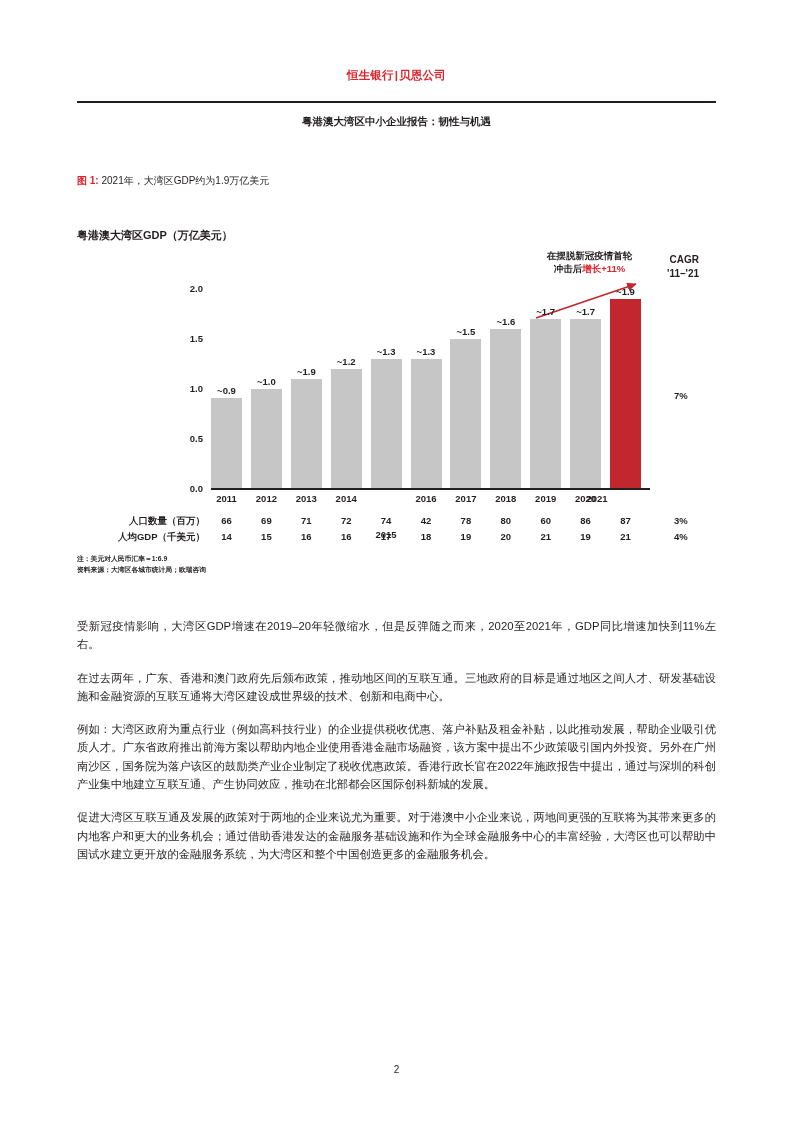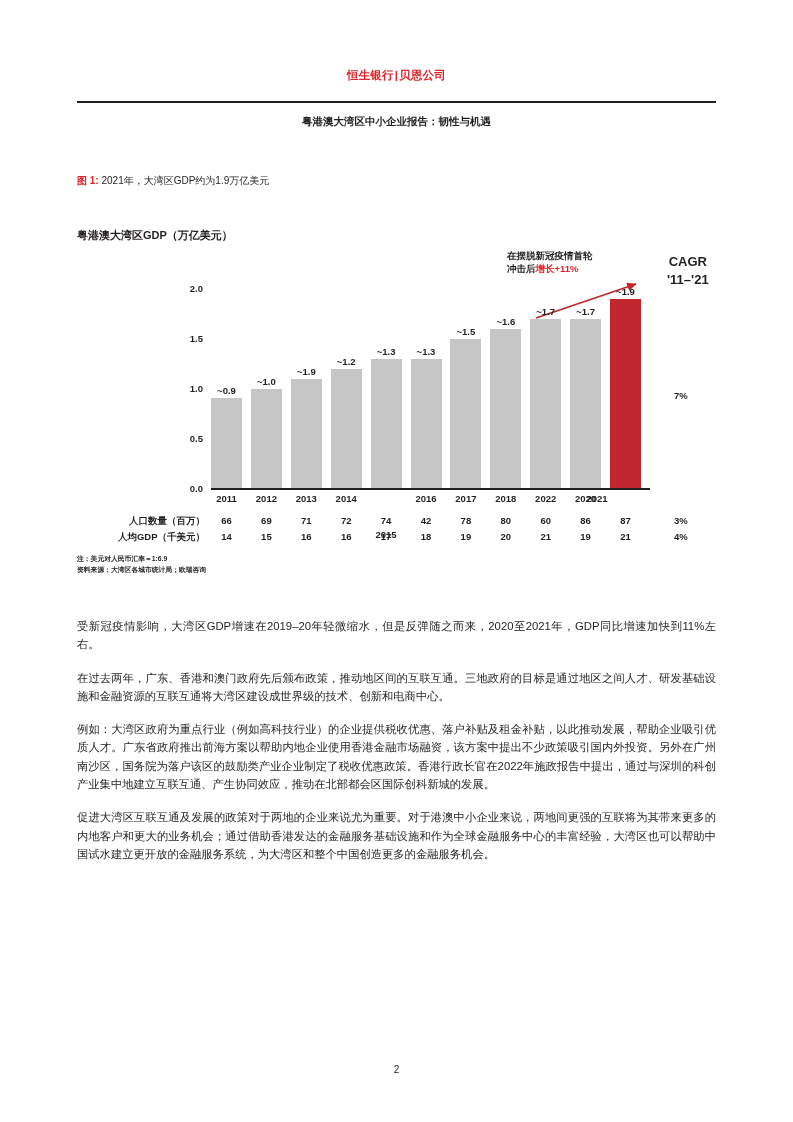--- a/index.html
+++ b/index.html
@@ -141,44 +141,45 @@
     text-align: center;
     width: 40px;
   }
 
   
   .annotation {
     position: absolute;
     left: 430px;
     top: 0px;
     width: 165px;
+    text-align: center;
     font-size: 9.5px;
     font-weight: bold;
     line-height: 1.35;
     color: #231f20;
   }
   .annotation .hl { color: #e0242b; }
 
   .arrow-svg {
     position: absolute;
     left: 455px;
     top: 28px;
     width: 120px;
     height: 45px;
   }
 
   .cagr-head {
     position: absolute;
     left: 590px;
     top: 3px;
-    font-size: 13px;
+    font-size: 10px;
     font-weight: bold;
     line-height: 1.4;
     color: #231f20;
-    text-align: center;
+    text-align: right;
   }
   .cagr-val {
     position: absolute;
     left: 597px;
     font-size: 9.5px;
     font-weight: bold;
     color: #231f20;
   }
 
   
@@ -303,21 +304,21 @@
 
     <div id="xticks">
         <div class="x-tick" style="left: 129.5px;">2011</div>
         <div class="x-tick" style="left: 169.4px;">2012</div>
         <div class="x-tick" style="left: 209.3px;">2013</div>
         <div class="x-tick" style="left: 249.2px;">2014</div>
         <div class="x-tick" style="left: 289.1px; margin-top: 36px;">2015</div>
         <div class="x-tick" style="left: 329px;">2016</div>
         <div class="x-tick" style="left: 368.9px;">2017</div>
         <div class="x-tick" style="left: 408.8px;">2018</div>
-        <div class="x-tick" style="left: 448.7px;">2022</div>
+        <div class="x-tick" style="left: 448.7px;">2019</div>
         <div class="x-tick" style="left: 488.6px;">2020</div>
         <div class="x-tick" style="left: 500px;">2021</div>
       </div>
     <div id="datatable">
         <div class="cell" style="left: 129.5px; top: 265px;">66</div>
         <div class="cell" style="left: 169.4px; top: 265px;">69</div>
         <div class="cell" style="left: 209.3px; top: 265px;">71</div>
         <div class="cell" style="left: 249.2px; top: 265px;">72</div>
         <div class="cell" style="left: 289.1px; top: 265px;">74</div>
         <div class="cell" style="left: 329px; top: 265px;">42</div>

